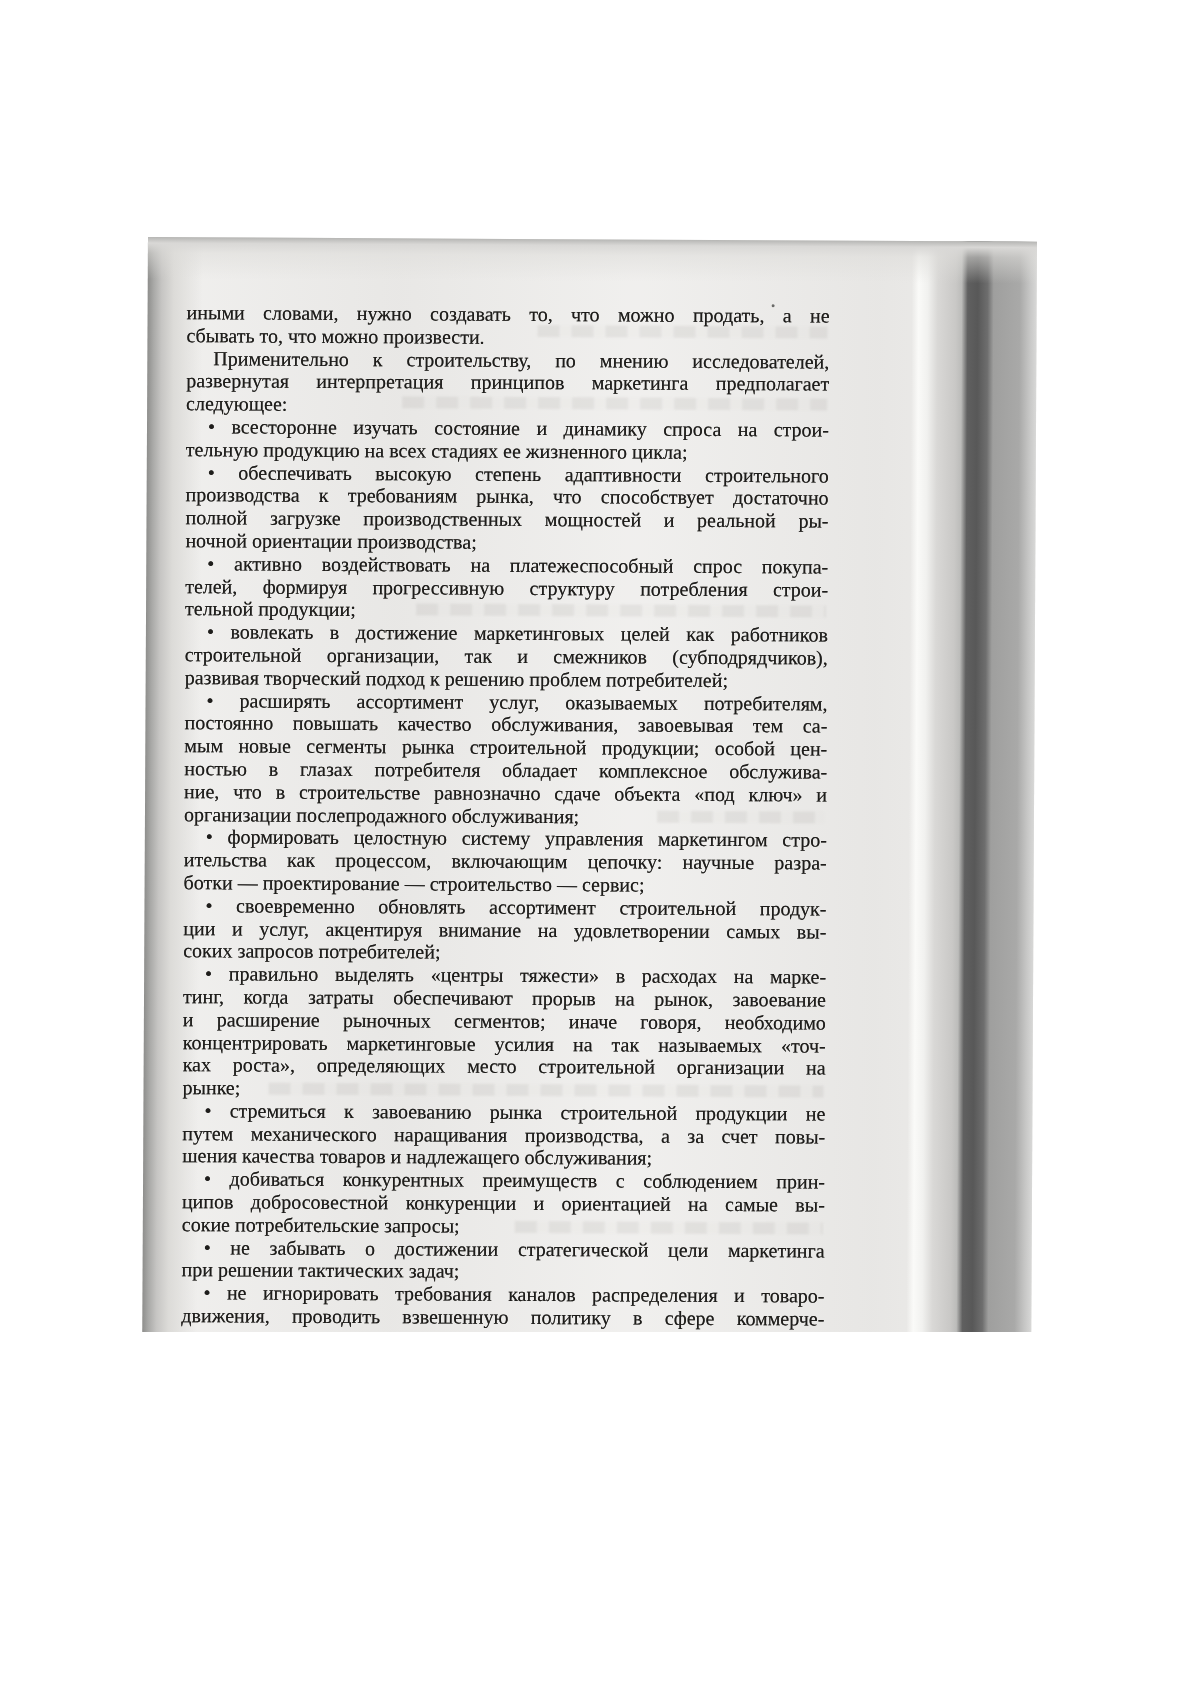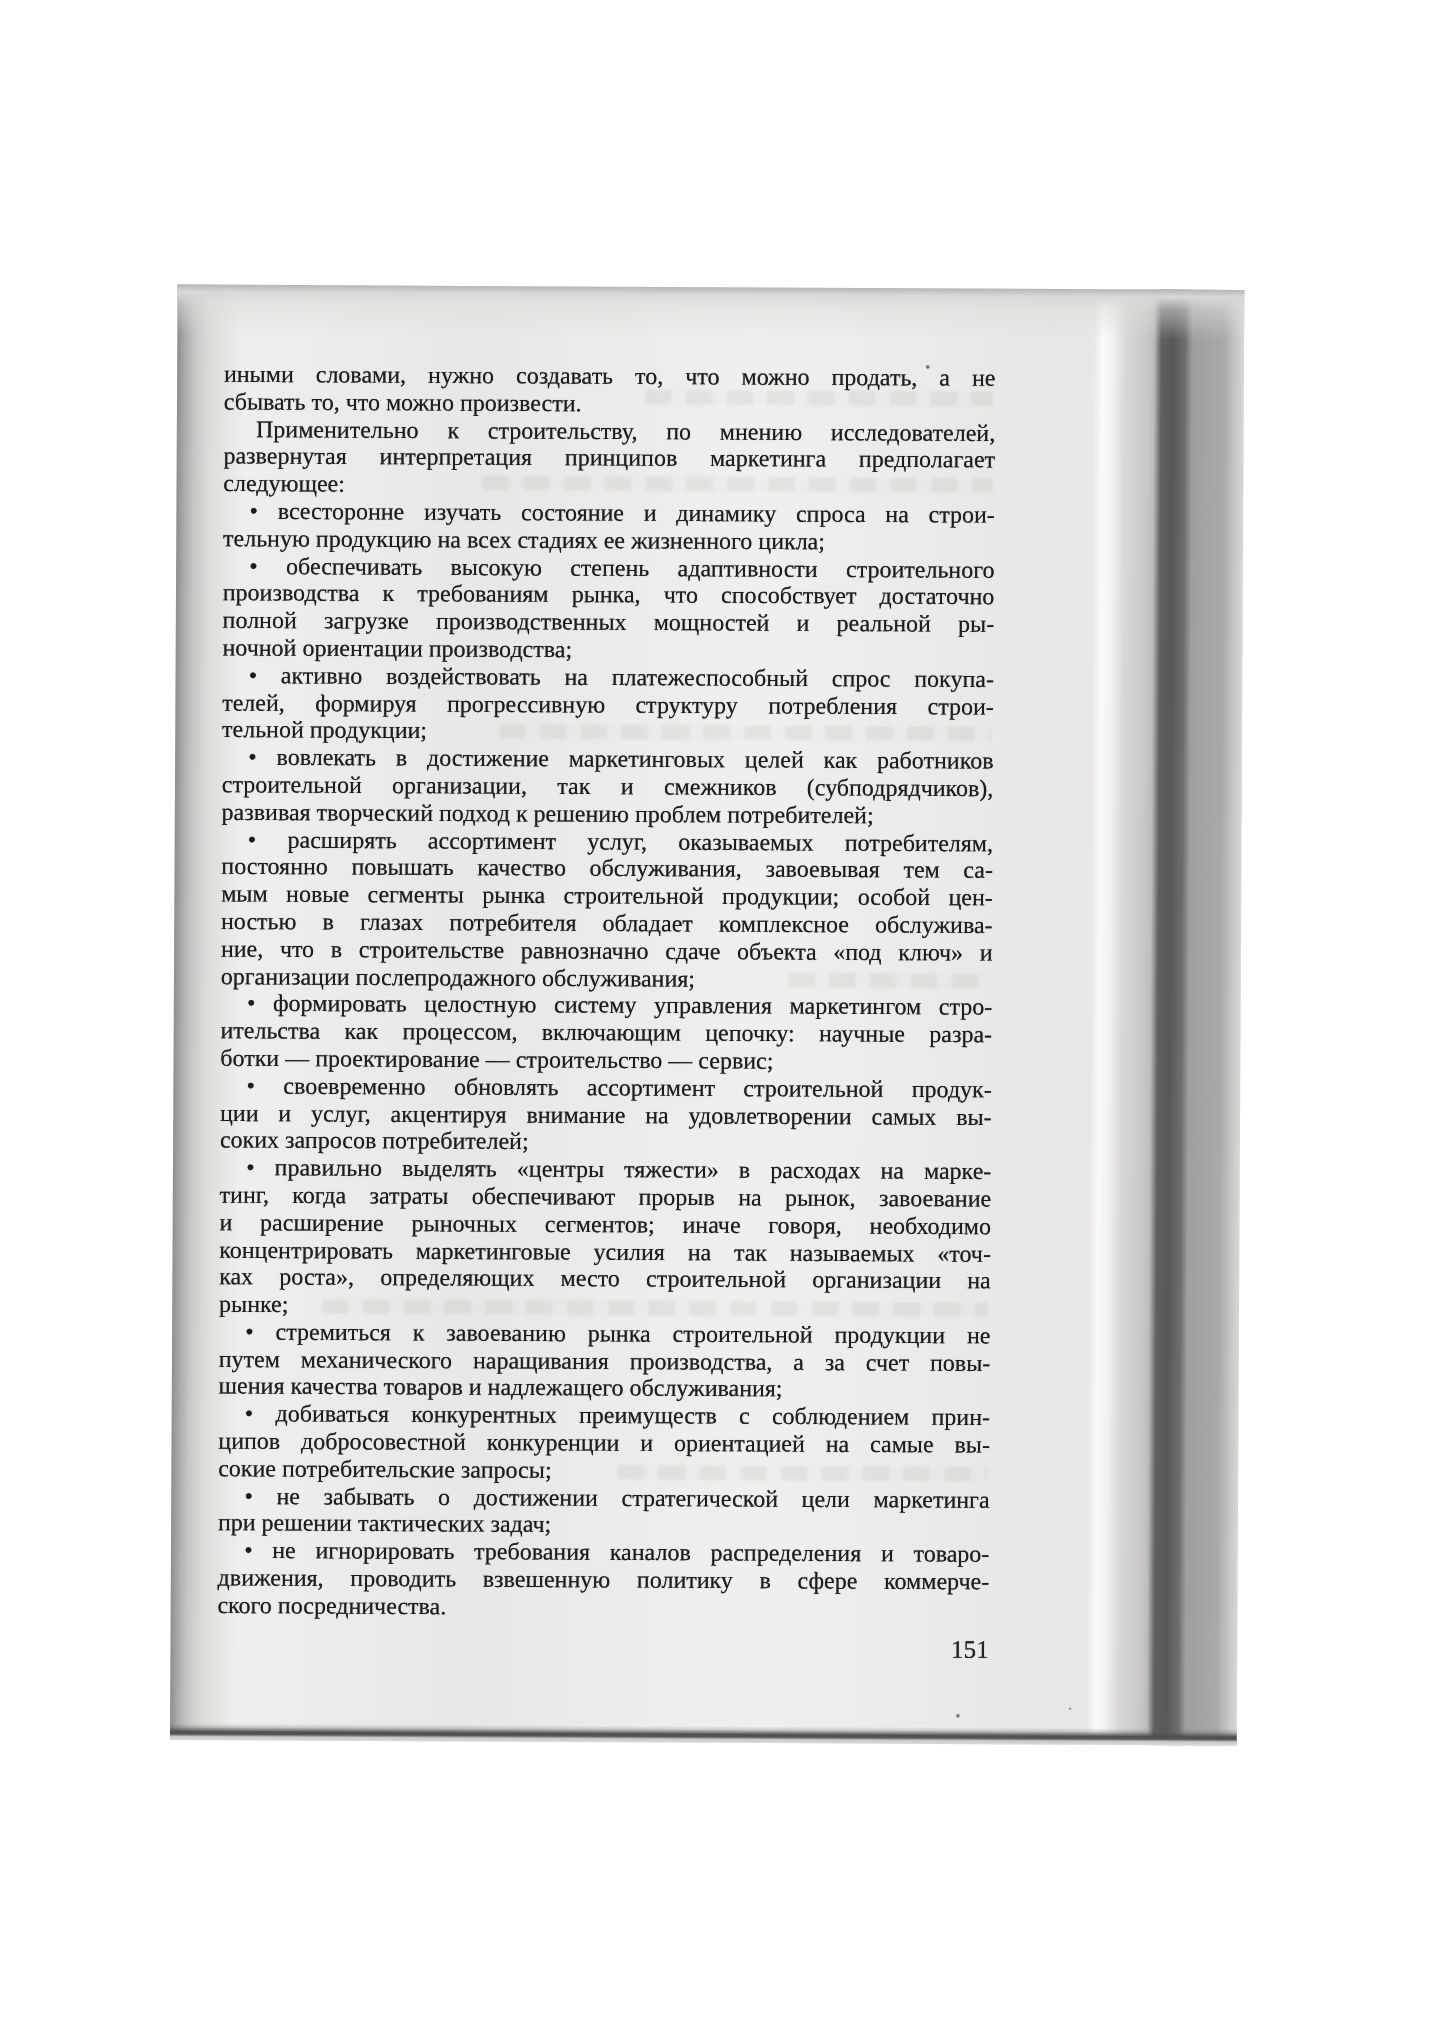--- a/index.html
+++ b/index.html
@@ -1,19 +1,19 @@
 <!DOCTYPE html>
 <html><head>
 <meta charset="utf-8">
 <style>
   html, body { margin: 0; padding: 0; background: #ffffff; }
   .canvas {
     position: relative;
     width: 1191px;
-    height: 1684px;
+    height: 1332px;
     overflow: hidden;
     background: #ffffff;
     font-family: "Liberation Serif", "DejaVu Serif", serif;
   }
   .page-scan {
     position: absolute;
     left: 148px;
     top: 237px;
     width: 889px;
     height: 1213px;

